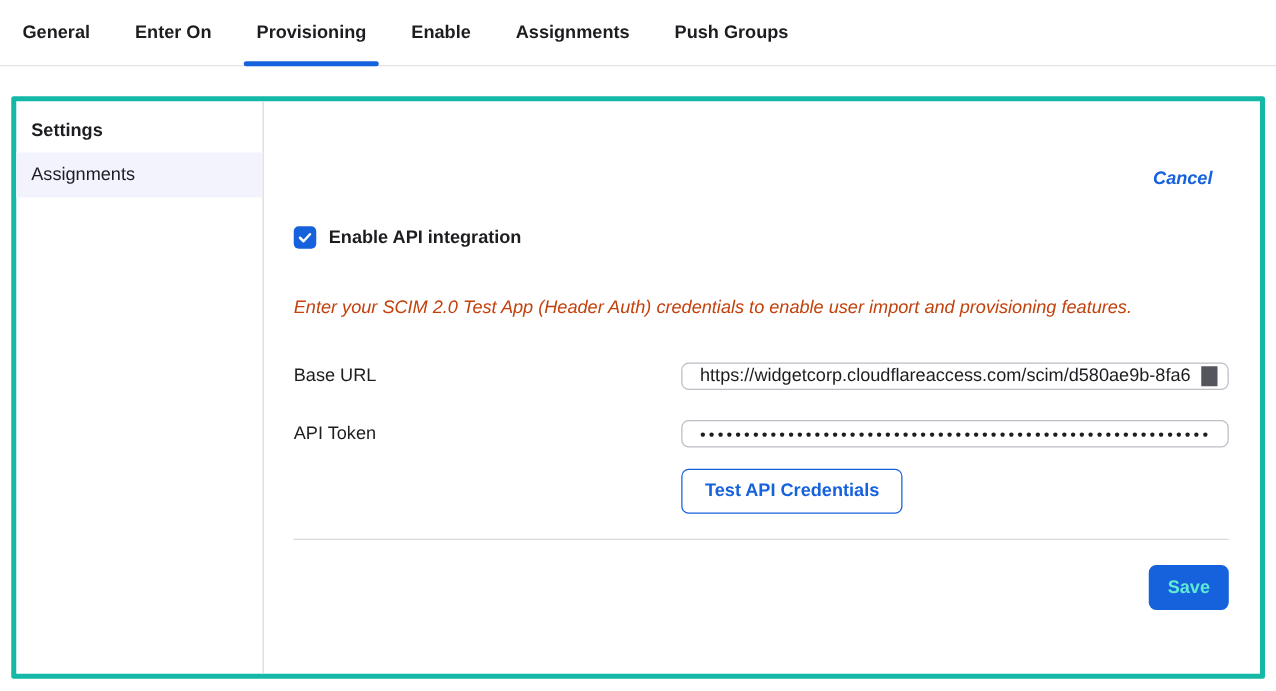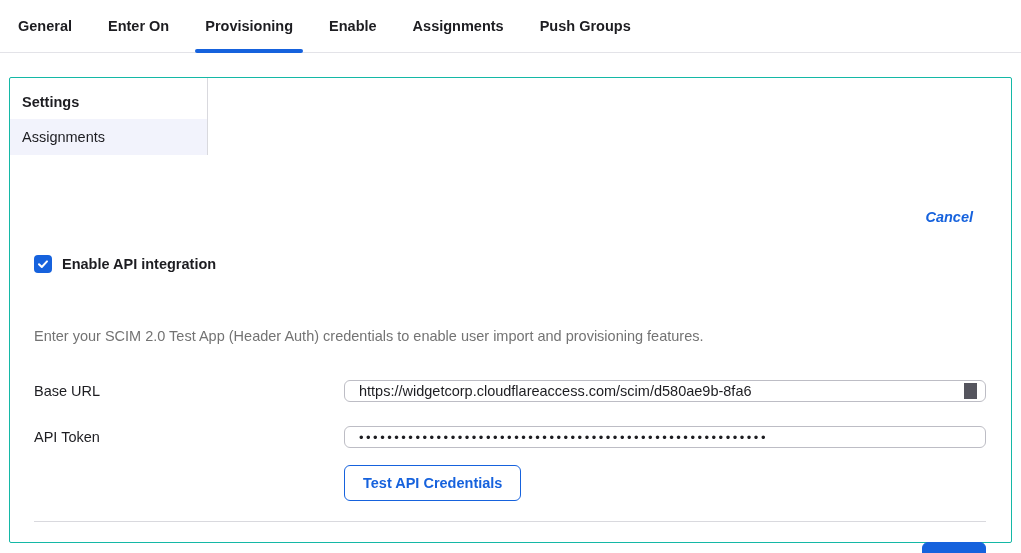--- a/index.html
+++ b/index.html
@@ -33,25 +33,24 @@
   .tab.active::after {
     content:"";
     position:absolute; left:0; right:0; bottom:-1px;
     height:4px; background:#1662dd; border-radius:2px;
   }
 
   
   .card {
     margin:24px 9px 0 9px;
     height:466px;
-    border:1px solid #14b8a6;
+    border:4px solid #14b8a6;
     border-radius:2px;
     display:flex;
     background:#fff;
-    flex-direction:column;
   }
 
   
   .sidebar {
     width:198px;
     flex:none;
     border-right:1px solid #d9d9de;
     padding-top:6px;
   }
   .sidebar-header {
@@ -99,23 +98,24 @@
     cursor:pointer;
   }
   .checkbox svg { display:block; }
   .checkbox-label {
     margin-left:10px;
     font-weight:700;
     font-size:14.5px;
   }
 
   .description {
-    margin-top:55px;
-    font-size:14.5px;
-    color:#737373;
+    margin-top:39px;
+    font-size:14.5px;
+    color:#c2410c;
+    font-style:italic;
   }
 
   .field-row {
     display:flex; align-items:center;
   }
   .field-row.base { margin-top:36px; }
   .field-row.token { margin-top:24px; }
   .field-label {
     width:310px;
     flex:none;

